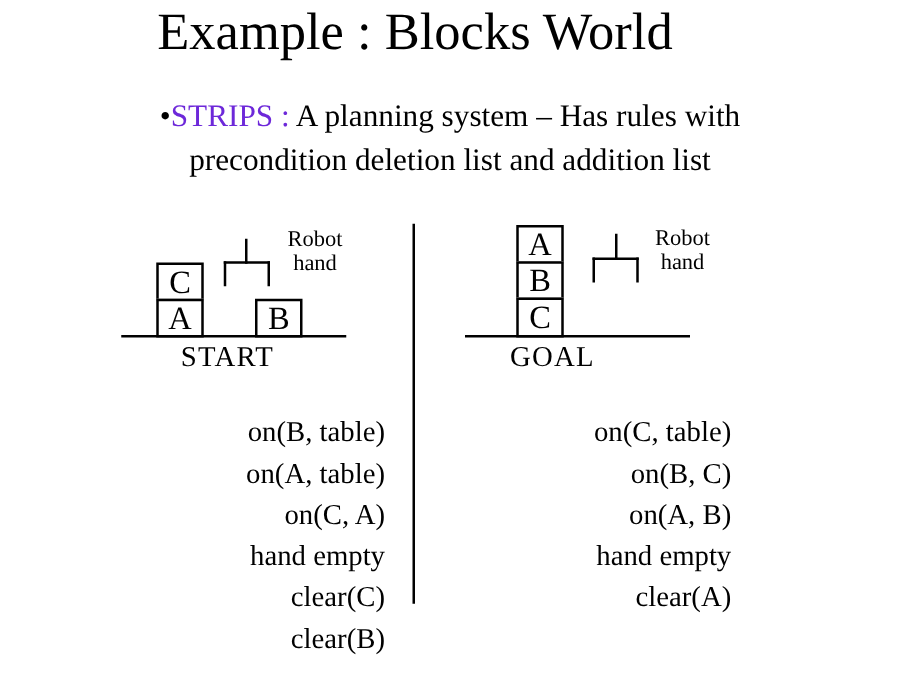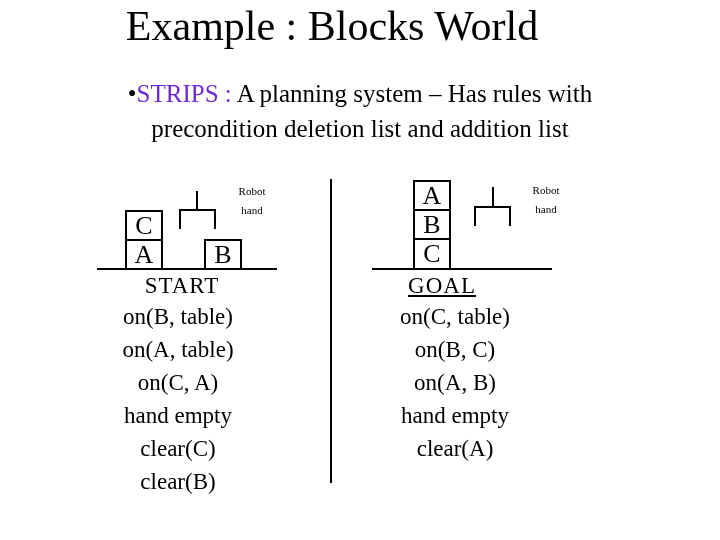--- a/index.html
+++ b/index.html
@@ -47,34 +47,35 @@
     width:37px;height:20px;
     border-left:2px solid #000;
     border-right:2px solid #000;
     border-top:2px solid #000;
   }
   .hand-stem{width:2px;height:20px;background:#000;}
 
   .hand-label{
     width:56px;
     text-align:center;
-    font-size:11px;
+    font-size:18px;
     line-height:19px;
   }
   .caption{
     width:180px;
     text-align:center;
     font-size:23px;
     letter-spacing:1px;
   }
   .fact-list{
     width:260px;
-    text-align:center;
+    text-align:right;
     font-size:23px;
     line-height:33px;
+    margin-top:29px;
   }
   .fact{white-space:nowrap;}
 </style>
 </head>
 <body>
 
 <div class="abs slide-title">Example : Blocks World</div>
 
 <div class="abs bullet-block">
   <div class="bullet-line"><span>•</span><span class="strips-red" style="color: #6d28d9;">STRIPS :</span><span> A planning system – Has rules with</span></div>
@@ -114,21 +115,21 @@
   </div>
 <div class="abs hline" style="left:372px;top:268px;width:180px;"></div>
 
 <div class="abs hand-stem" style="left:492px;top:187px;"></div>
 <div class="abs hand-bracket" style="left:474px;top:206px;"></div>
 <div class="abs hand-label" style="left:518px;top:181px;">
   <div>Robot</div>
   <div>hand</div>
 </div>
 
-<div class="abs caption" style="left:352px;top:273px;text-decoration:underline;">GOAL</div>
+<div class="abs caption" style="left:352px;top:273px;">GOAL</div>
 
 <div class="abs fact-list" style="left:48px;top:300px;">
   <div class="fact">on(B, table)</div>
   <div class="fact">on(A, table)</div>
   <div class="fact">on(C, A)</div>
   <div class="fact">hand empty</div>
   <div class="fact">clear(C)</div>
   <div class="fact">clear(B)</div>
 </div>
 

